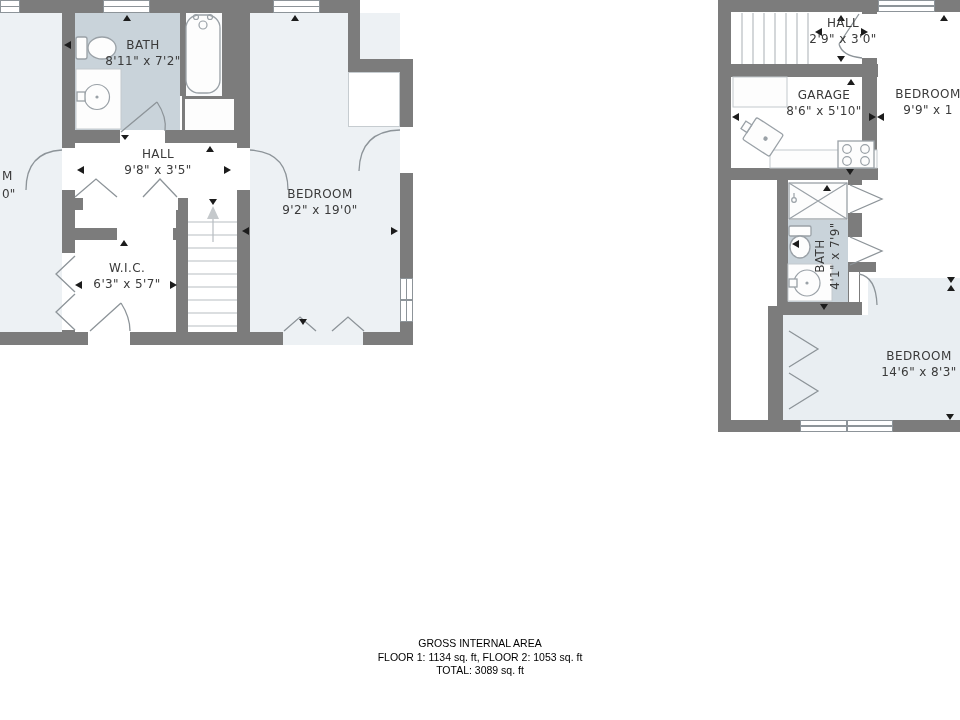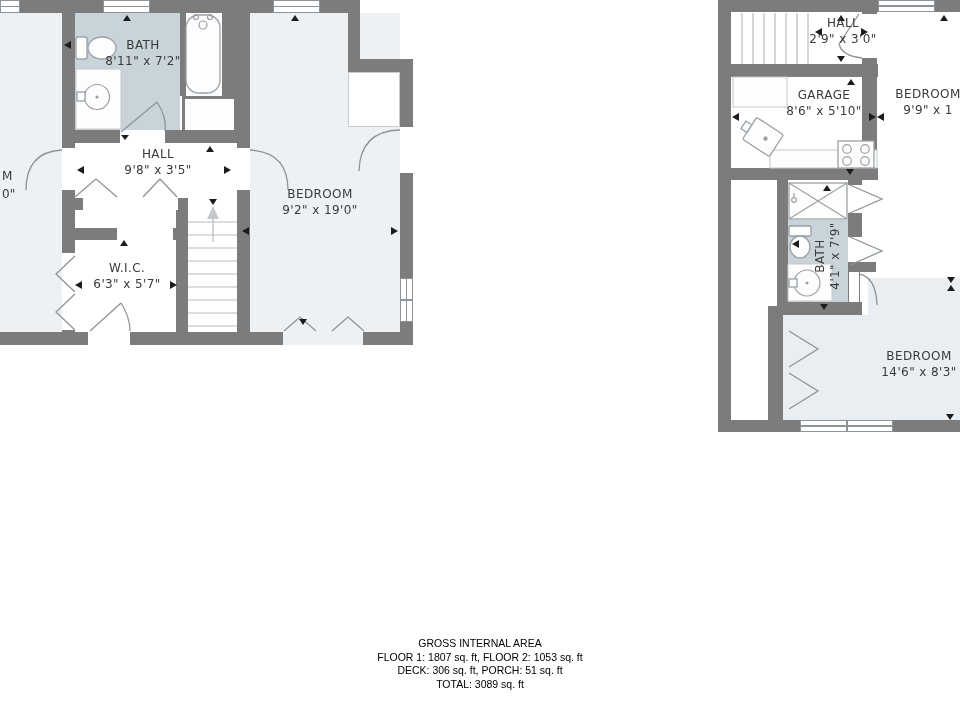--- a/index.html
+++ b/index.html
@@ -282,18 +282,17 @@
       <div>4'1" x 7'9"</div>
     </div>
     <div class="lbl" style="left:919px;top:348px">
       <div>BEDROOM</div>
       <div>14'6" x 8'3"</div>
     </div>
   </section>
 
   <div class="summary">
     <div>GROSS INTERNAL AREA</div>
-    <div>FLOOR 1: 1807 sq. ft, FLOOR 2: 1053 sq. ft</div>
-    <div>DECK: 306 sq. ft, PORCH: 51 sq. ft</div>
+    <div>FLOOR 1: 1134 sq. ft, FLOOR 2: 1053 sq. ft</div>
     <div>TOTAL: 3089 sq. ft</div>
   </div>
 
 </div>
 
 </body></html>

